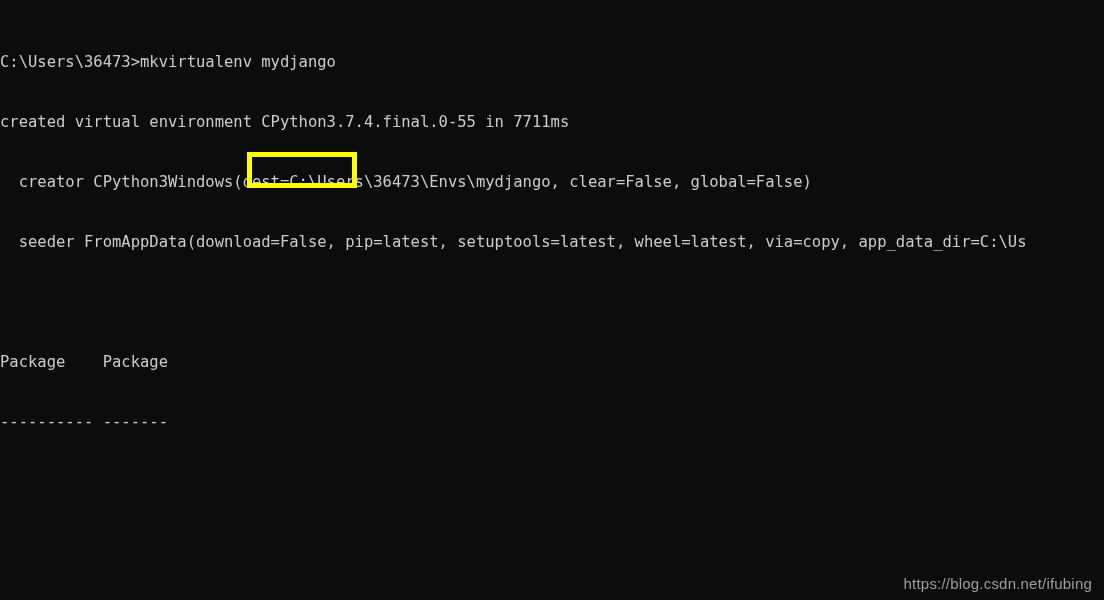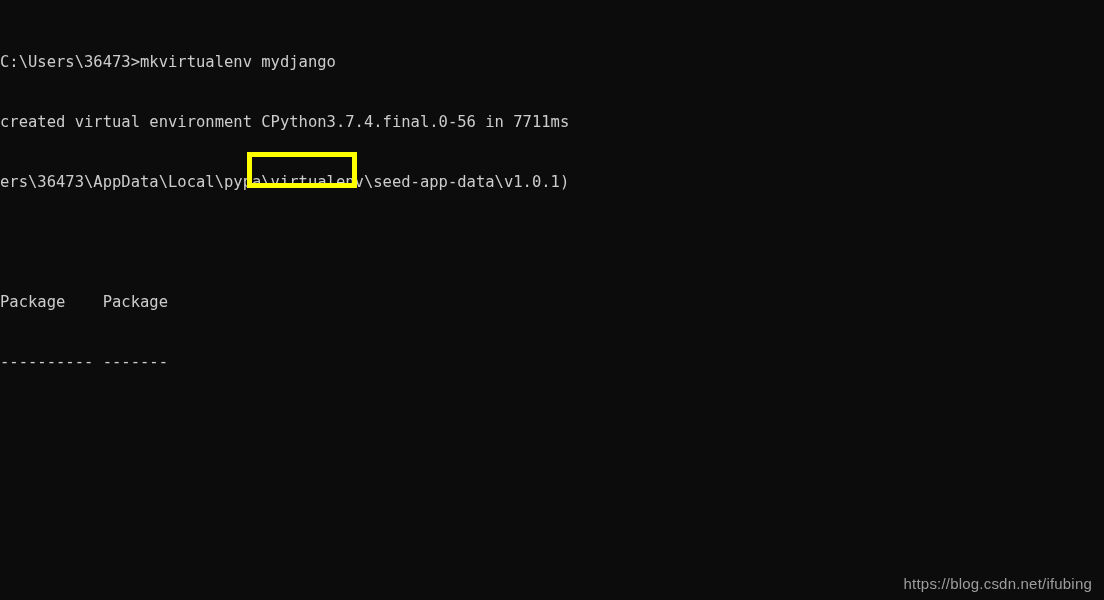--- a/index.html
+++ b/index.html
@@ -60,22 +60,23 @@
     z-index: 3;
   }
 </style>
 </head>
 <body>
 
 <div id="terminal-window">
 
   <div id="console-output">
     <div class="console-line">C:\Users\36473&gt;mkvirtualenv mydjango</div>
-    <div class="console-line">created virtual environment CPython3.7.4.final.0-56 in 7711ms</div>
-    <div class="console-line">ers\36473\AppData\Local\pypa\virtualenv\seed-app-data\v1.0.1)</div>
+    <div class="console-line">created virtual environment CPython3.7.4.final.0-55 in 7711ms</div>
+    <div class="console-line">  creator CPython3Windows(dest=C:\Users\36473\Envs\mydjango, clear=False, global=False)</div>
+    <div class="console-line">  seeder FromAppData(download=False, pip=latest, setuptools=latest, wheel=latest, via=copy, app_data_dir=C:\Us</div>
     <div class="console-line blank"></div>
     <div class="console-line">Package    Package</div>
     <div class="console-line">---------- -------</div>
     
     
     
     
     
   </div>
 

